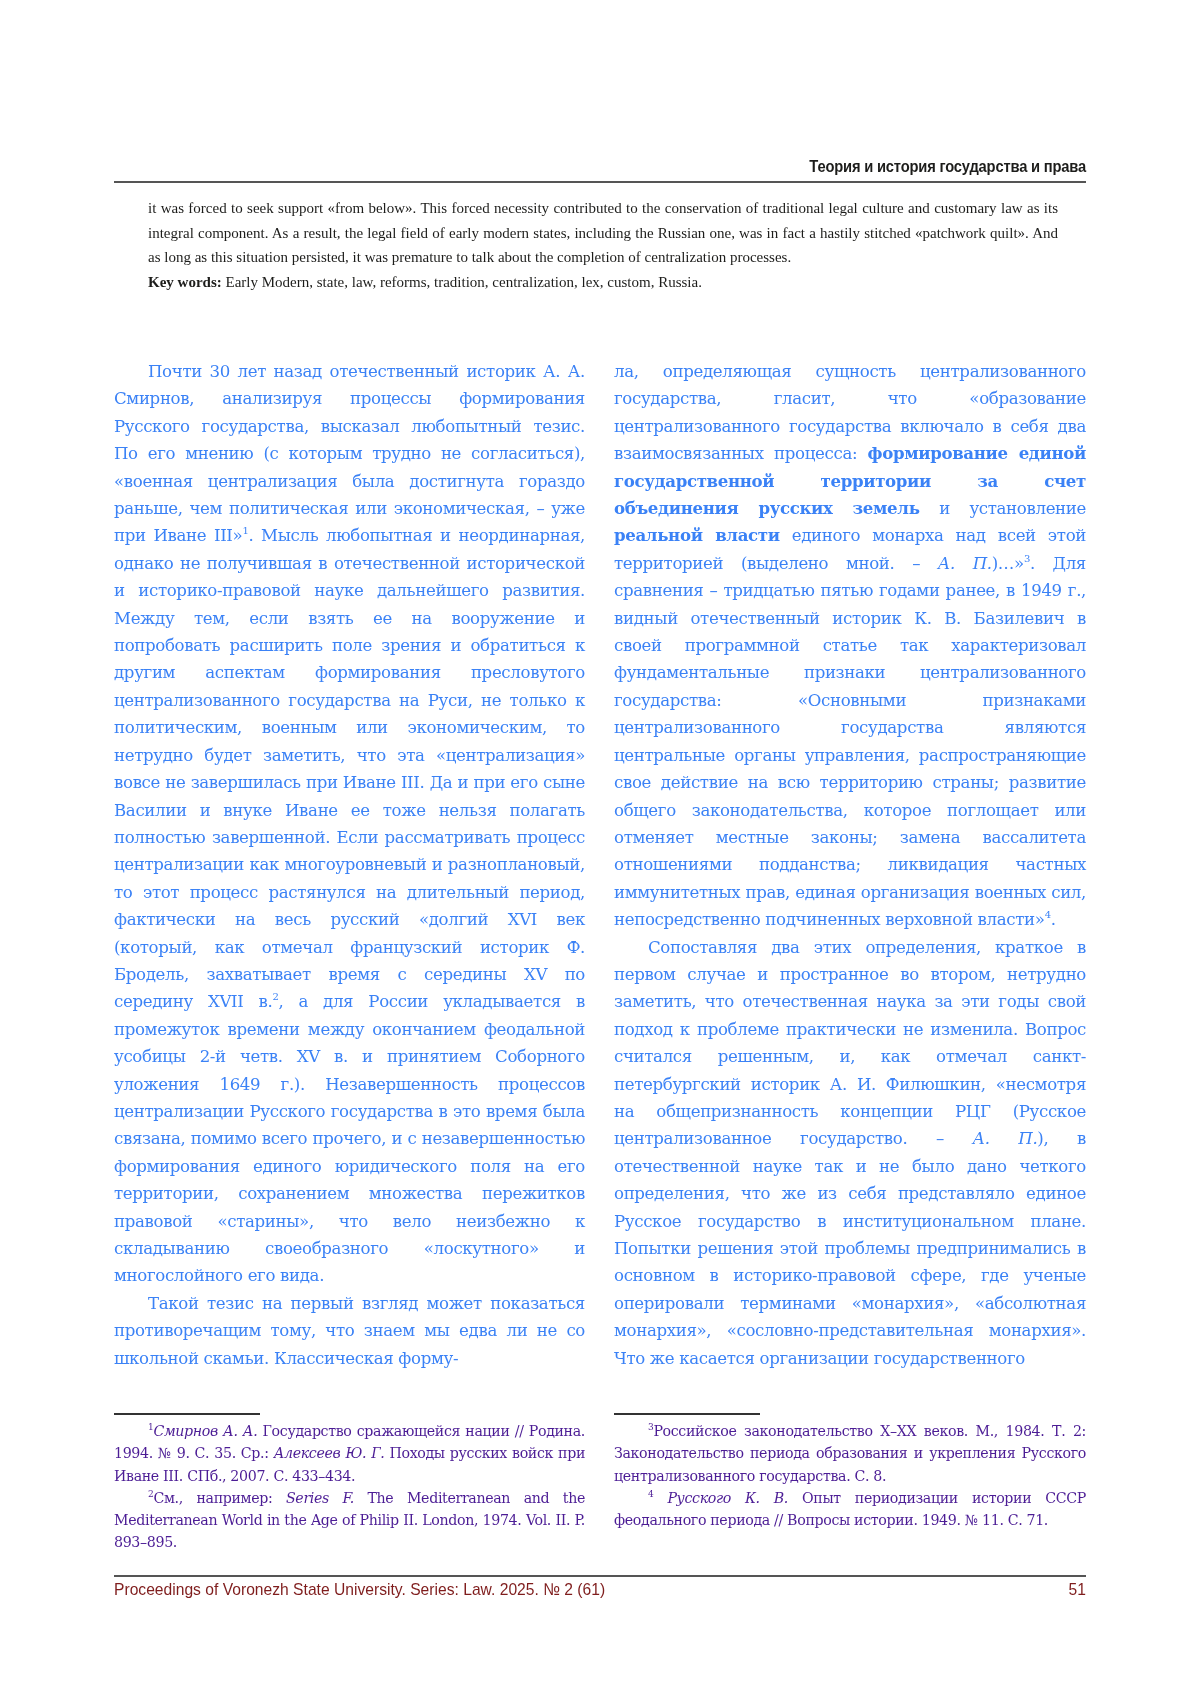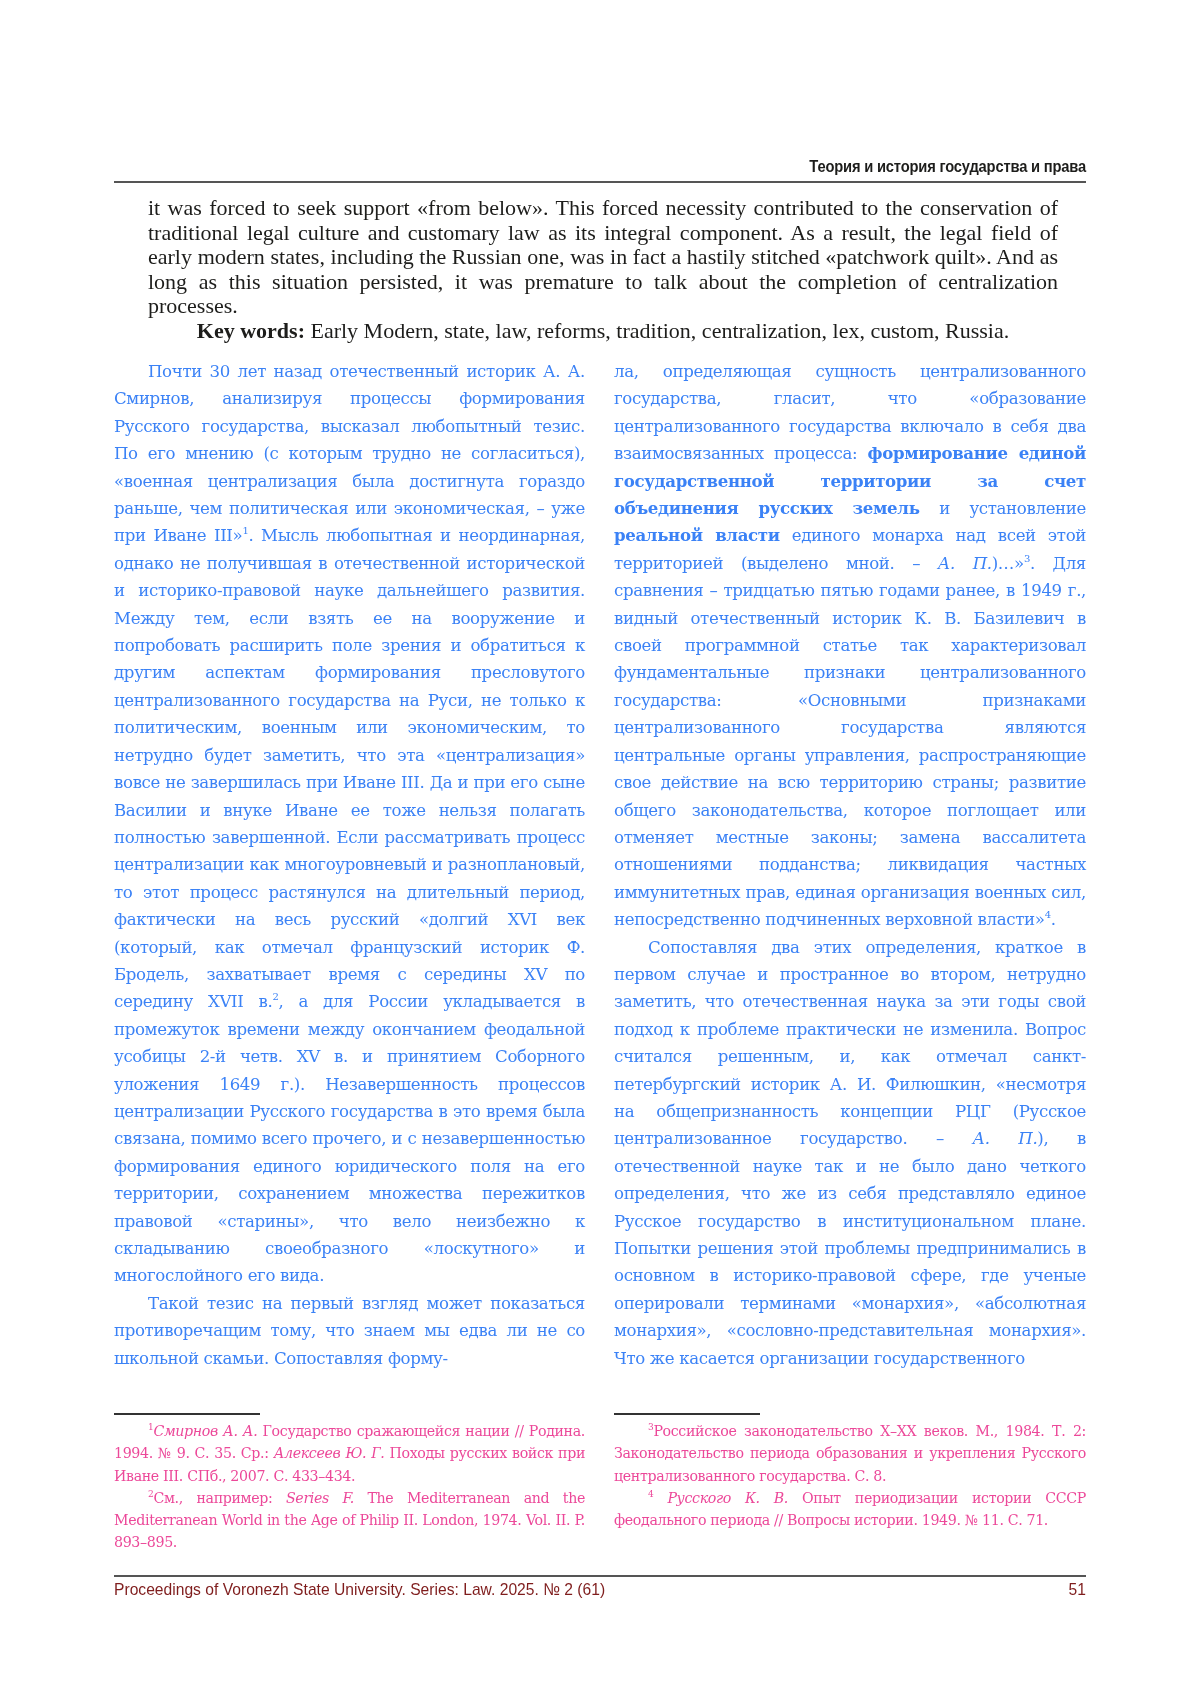--- a/index.html
+++ b/index.html
@@ -9,24 +9,24 @@
   .running-head {
     position: absolute; left: 114px; top: 158px; width: 972px;
     text-align: right; font-family: "Liberation Sans", sans-serif;
     font-weight: bold; font-size: 16px; letter-spacing: -0.2px; color: #1d1d1b;
     transform: scaleX(0.92); transform-origin: right center;
   }
   .head-rule { position: absolute; left: 114px; top: 181px; width: 972px; height: 2px; background: #555; }
 
   .abstract {
     position: absolute; left: 148px; top: 196px; width: 910px;
-    font-family: "Liberation Serif", serif; font-size: 22px; line-height: 24.5px;
+    font-family: "Liberation Serif", serif; font-size: 15px; line-height: 24.5px;
     text-align: justify; color: #1d1d1b;
   }
-  .abstract .kw { margin: 0; text-align: center; }
+  .abstract .kw { margin: 0; text-align: left; }
   .abstract b { font-weight: bold; }
 
   .col {
     position: absolute; top: 358px;
     font-family: "DejaVu Serif", serif; font-size: 16.6px; line-height: 27.4px;
     text-align: justify; color: #3b82f6; letter-spacing: -0.35px;
   }
   .col.left { left: 114px; width: 471px; }
   .col.right { left: 614px; width: 472px; }
   .col p { margin: 0; text-indent: 34px; hyphens: manual; }
@@ -35,21 +35,21 @@
   .col i { font-style: italic; }
   sup { font-size: 10px; line-height: 0; vertical-align: super; }
 
   .fn-rule { position: absolute; top: 1413px; width: 146px; height: 1.5px; background: #333; }
   .fn-rule.left { left: 114px; }
   .fn-rule.right { left: 614px; }
 
   .footnotes {
     position: absolute; top: 1420px;
     font-family: "DejaVu Serif", serif; font-size: 14.2px; line-height: 22.3px;
-    text-align: justify; color: #ec4899; letter-spacing: -0.35px;
+    text-align: justify; color: #4c1d95; letter-spacing: -0.35px;
   }
   .footnotes.left { left: 114px; width: 471px; }
   .footnotes.right { left: 614px; width: 472px; }
   .footnotes p { margin: 0; text-indent: 34px; }
   .footnotes i { font-style: italic; }
   .footnotes sup { font-size: 9px; }
 
   .foot-rule { position: absolute; left: 114px; top: 1575px; width: 972px; height: 2px; background: #555; }
   .footer {
     position: absolute; left: 114px; top: 1580px; width: 972px;
@@ -68,21 +68,21 @@
   <div class="running-head">Теория и история государства и права</div>
   <div class="head-rule"></div>
 
   <div class="abstract">
     <p style="margin:0">it was forced to seek support «from below». This forced necessity contributed to the conservation of traditional legal culture and customary law as its integral component. As a result, the legal field of early modern states, including the Russian one, was in fact a hastily stitched «patchwork quilt». And as long as this situation persisted, it was premature to talk about the completion of centralization processes.</p>
     <p class="kw"><b>Key words:</b><span> Early Modern, state, law, reforms, tradition, centralization, lex, custom, Russia.</span></p>
   </div>
 
   <div class="col left">
     <p><span>Почти 30 лет назад отечественный историк А. А. Смирнов, анализируя процессы формирования Русского государства, высказал любопытный тезис. По его мнению (с которым трудно не согласиться), «военная централизация была достигнута гораздо раньше, чем политическая или экономическая, – уже при Иване III»</span><sup>1</sup><span>. Мысль любопытная и неординарная, однако не получившая в отечественной исторической и историко-правовой науке дальнейшего развития. Между тем, если взять ее на вооружение и попробовать расширить поле зрения и обратиться к другим аспектам формирования пресловутого централизованного государства на Руси, не только к политическим, военным или экономическим, то нетрудно будет заметить, что эта «централизация» вовсе не завершилась при Иване III. Да и при его сыне Василии и внуке Иване ее тоже нельзя полагать полностью завершенной. Если рассматривать процесс централизации как многоуровневый и разноплановый, то этот процесс растянулся на длительный период, фактически на весь русский «долгий XVI век (который, как отмечал французский историк Ф. Бродель, захватывает время с середины XV по середину XVII в.</span><sup>2</sup><span>, а для России укладывается в промежуток времени между окончанием феодальной усобицы 2-й четв. XV в. и принятием Соборного уложения 1649 г.). Незавершенность процессов централизации Русского государства в это время была связана, помимо всего прочего, и с незавершенностью формирования единого юридического поля на его территории, сохранением множества пережитков правовой «старины», что вело неизбежно к складыванию своеобразного «лоскутного» и многослойного его вида.</span></p>
-    <p>Такой тезис на первый взгляд может показаться противоречащим тому, что знаем мы едва ли не со школьной скамьи. Сопоставляя форму-</p>
+    <p>Такой тезис на первый взгляд может показаться противоречащим тому, что знаем мы едва ли не со школьной скамьи. Классическая форму-</p>
   </div>
 
   <div class="col right">
     <p class="cont"><span>ла, определяющая сущность централизованного государства, гласит, что «образование централизованного государства включало в себя два взаимосвязанных процесса: </span><b>формирование единой государственной территории за счет объединения русских земель</b><span> и установление </span><b>реальной власти</b><span> единого монарха над всей этой территорией (выделено мной. – </span><i>А. П.</i><span>)…»</span><sup>3</sup><span>. Для сравнения – тридцатью пятью годами ранее, в 1949 г., видный отечественный историк К. В. Базилевич в своей программной статье так характеризовал фундаментальные признаки централизованного государства: «Основными признаками централизованного государства являются центральные органы управления, распространяющие свое действие на всю территорию страны; развитие общего законодательства, которое поглощает или отменяет местные законы; замена вассалитета отношениями подданства; ликвидация частных иммунитетных прав, единая организация военных сил, непосредственно подчиненных верховной власти»</span><sup>4</sup><span>.</span></p>
     <p><span>Сопоставляя два этих определения, краткое в первом случае и пространное во втором, нетрудно заметить, что отечественная наука за эти годы свой подход к проблеме практически не изменила. Вопрос считался решенным, и, как отмечал санкт-петербургский историк А. И. Филюшкин, «несмотря на общепризнанность концепции РЦГ (Русское централизованное государство. – </span><i>А. П.</i><span>), в отечественной науке так и не было дано четкого определения, что же из себя представляло единое Русское государство в институциональном плане. Попытки решения этой проблемы предпринимались в основном в историко-правовой сфере, где ученые оперировали терминами «монархия», «абсолютная монархия», «сословно-представительная монархия». Что же касается организации государственного</span></p>
   </div>
 
   <div class="fn-rule left"></div>
   <div class="fn-rule right"></div>
 

